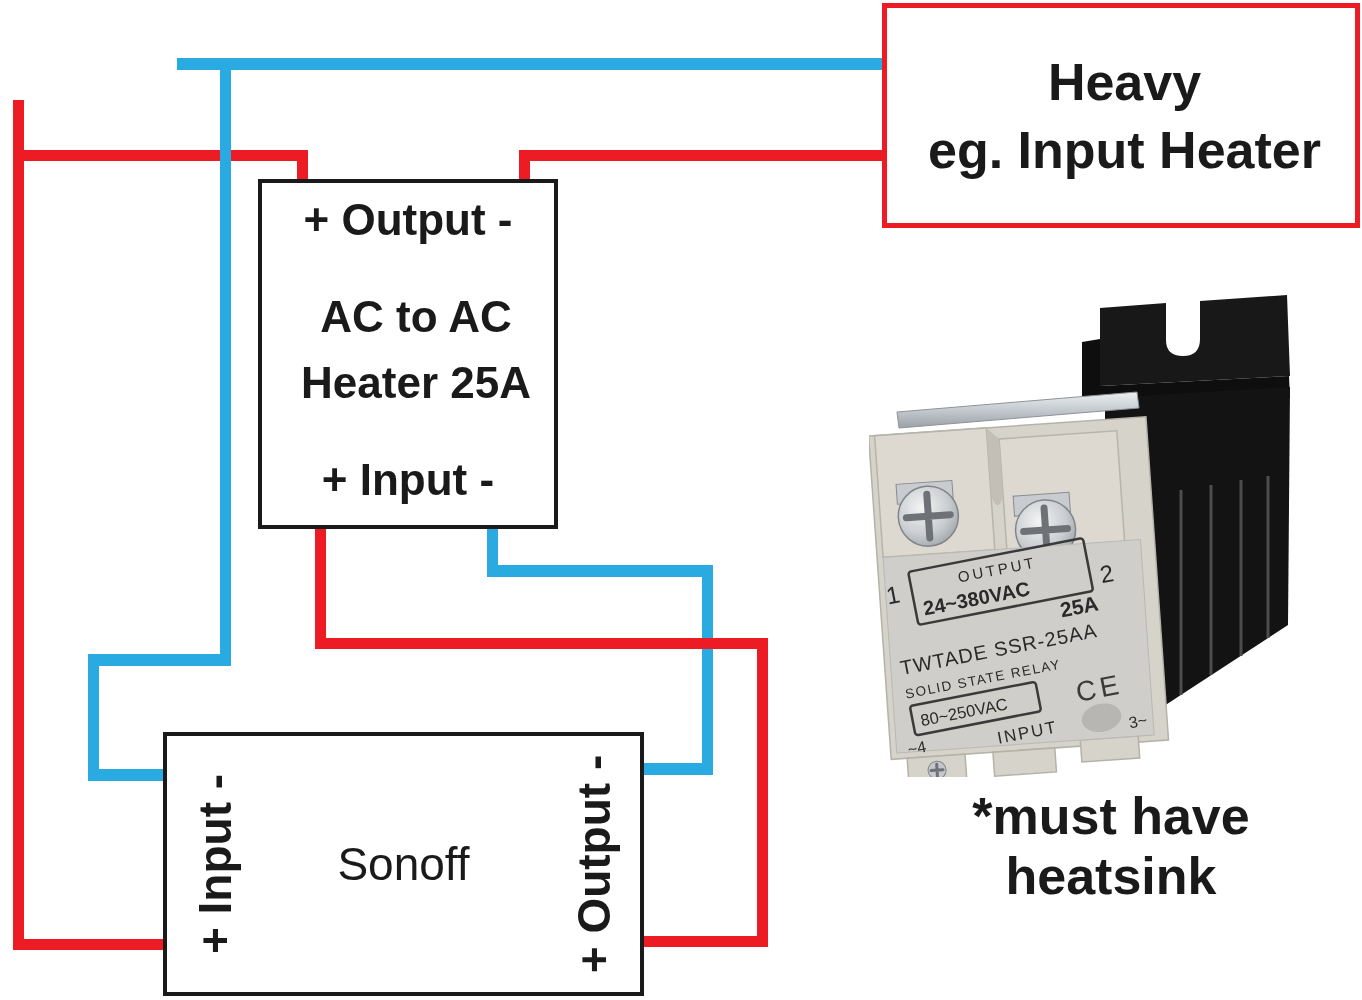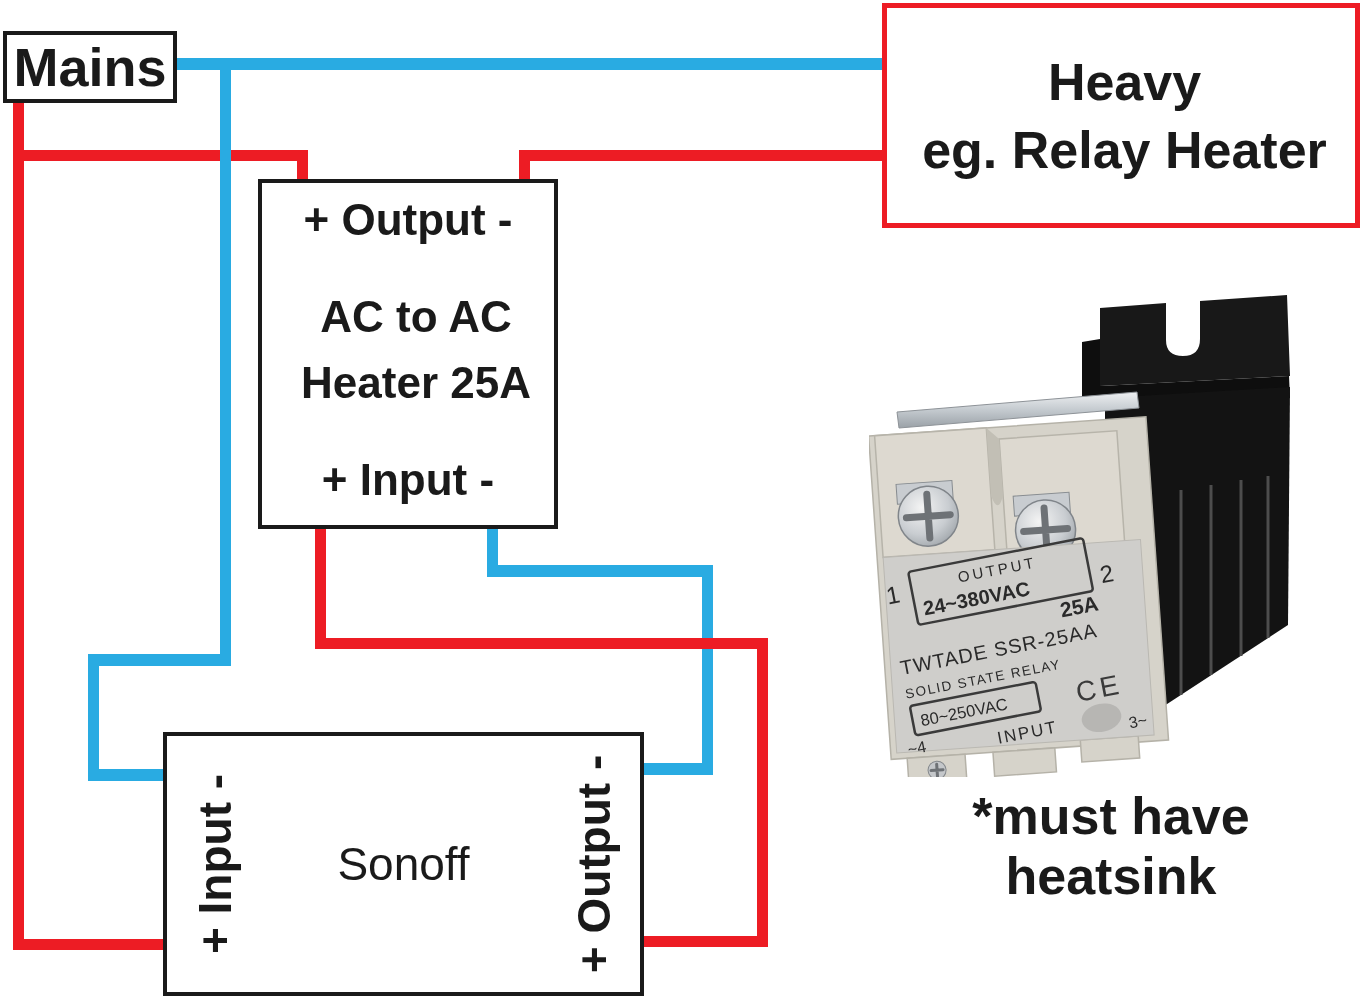--- a/index.html
+++ b/index.html
@@ -90,27 +90,24 @@
   <div class="wire" style="left: 519px; top: 150px; width: 11px; height: 32px; background: rgb(237, 28, 36);"></div>
   <div class="wire" style="left: 519px; top: 150px; width: 368px; height: 11px; background: rgb(237, 28, 36);"></div>
 
   <div class="wire" style="left: 13px; top: 939px; width: 152px; height: 11px; background: rgb(237, 28, 36);"></div>
 
   <div class="wire" style="left: 315px; top: 528px; width: 11px; height: 121px; background: rgb(237, 28, 36);"></div>
   <div class="wire" style="left: 315px; top: 638px; width: 453px; height: 11px; background: rgb(237, 28, 36);"></div>
   <div class="wire" style="left: 757px; top: 638px; width: 11px; height: 309px; background: rgb(237, 28, 36);"></div>
   <div class="wire" style="left: 642px; top: 936px; width: 126px; height: 11px; background: rgb(237, 28, 36);"></div>
 
-  <div class="dbox black-border mains">
-    <span>Mains</span>
-  </div>
 
   <div class="dbox load" style="border-color: rgb(237, 28, 36); padding-left: 7px;">
     <span>Heavy</span>
-    <span>eg. Relay Heater</span>
+    <span>eg. Input Heater</span>
   </div>
 
   <div class="dbox black-border relay">
     <span>+ Output -</span>
     <div class="mid">
       <div>AC to AC</div>
       <div>Heater 25A</div>
     </div>
     <span>+ Input -</span>
   </div>

